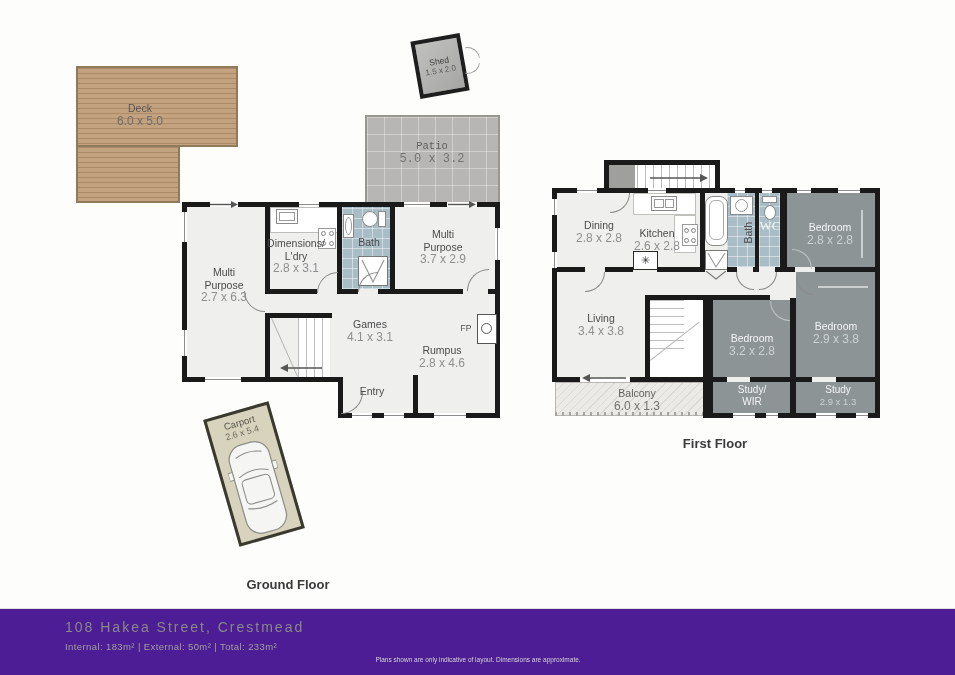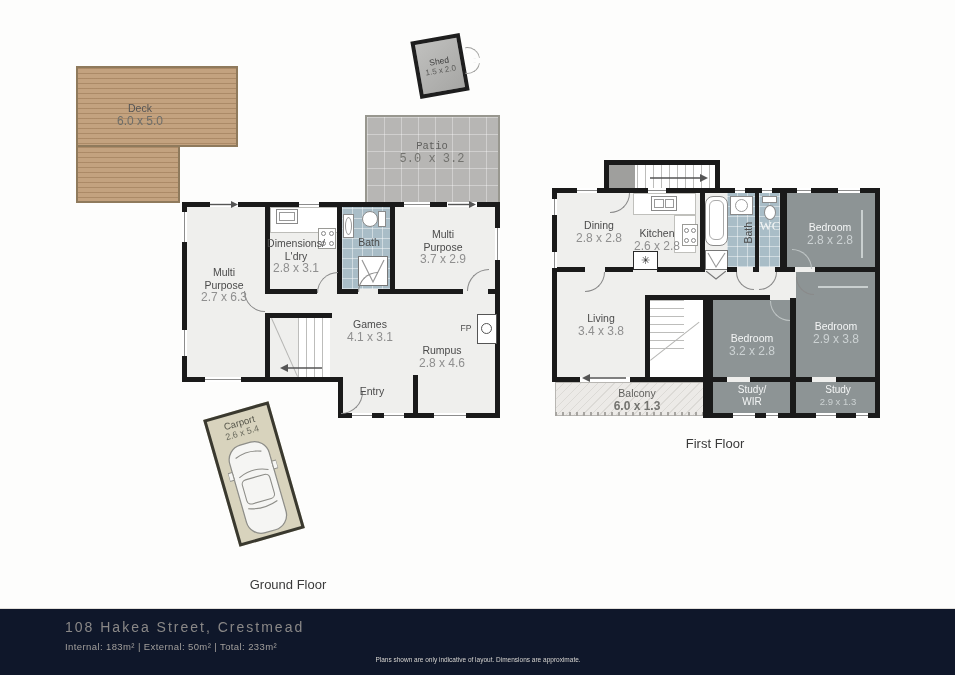--- a/index.html
+++ b/index.html
@@ -18,21 +18,21 @@
   .winV   { position:absolute; background:linear-gradient(90deg,#ffffff 0 2px, #8c8c8c 2px 3px, #ffffff 3px 5px); z-index:5; }
   .gap    { position:absolute; background:#fff; z-index:5; }
   .arc    { position:absolute; z-index:6; }
   .fix    { position:absolute; background:#fff; border:1px solid #8a8a8a; z-index:3; }
   .lbl    { position:absolute; z-index:7; text-align:center; transform:translateX(-50%);
             font-size:10.5px; line-height:12.5px; color:#4b4b4b; }
   .lbl .nm { display:block; white-space:pre-line; }
   .lbl .dm { display:block; font-size:12px; color:#8f8f8f; }
   .ltxt    { color:#f3f5f5; }
   .ltxt .dm{ color:#ccd2d3; }
-  .caption { position:absolute; z-index:7; transform:translateX(-50%); font-size:13px; font-weight:normal; color:#3a3a3a; }
+  .caption { position:absolute; z-index:7; transform:translateX(-50%); font-size:13px; font-weight:bold; color:#3a3a3a; }
   .treadsV { position:absolute; background:repeating-linear-gradient(90deg,#bdbdbb 0 1px,#ffffff 1px 8px); z-index:3; }
   .treadsH { position:absolute; background:repeating-linear-gradient(180deg,#bdbdbb 0 1px,#ffffff 1px 8px); z-index:3; }
   .diag    { position:absolute; height:1px; background:#b5b5b3; transform-origin:0 0; z-index:3; }
   .arrow   { position:absolute; z-index:6; }
   .wardrobe{ position:absolute; background:#c9cfcf; z-index:3; }
 </style>
 </head>
 <body>
 
 <div class="canvas">
@@ -333,23 +333,23 @@
   <div class="lbl ltxt" style="left:752px;top:384px;font-size:10px;line-height:11.5px;">
     <span class="nm">Study/
 WIR</span>
   </div>
   <div class="lbl ltxt" style="left:838px;top:384px;font-size:10px;line-height:11.5px;">
     <span class="nm">Study</span>
     <span class="dm" style="font-size:9.5px;">2.9 x 1.3</span>
   </div>
   <div class="lbl" style="left:637px;top:387px;color:#60605e;">
     <span class="nm">Balcony</span>
-    <span class="dm" style="color:#73736f;font-weight:bold;">6.0 x 1.3</span>
+    <span class="dm" style="color:#73736f;">6.0 x 1.3</span>
   </div>
   <div class="caption" style="left:715px;top:436px;">First Floor</div>
 
-  <div style="position:absolute;left:0;top:608px;width:955px;height:67px;background:#0f172a;border-top:1px solid #e2dfda;z-index:8;">
+  <div style="position:absolute;left:0;top:608px;width:955px;height:67px;background:#4c1d95;border-top:1px solid #e2dfda;z-index:8;">
     <div style="position:absolute;left:65px;top:10px;font-size:14px;letter-spacing:2px;color:#8a8887;">108 Hakea Street, Crestmead</div>
     <div style="position:absolute;left:65px;top:32px;font-size:9.5px;letter-spacing:.4px;color:#a29f9c;">Internal: 183m² | External:   50m² | Total: 233m²</div>
     <div style="position:absolute;left:478px;top:47px;transform:translateX(-50%);font-size:6.5px;color:#d6d4d0;white-space:nowrap;">Plans shown are only indicative of layout. Dimensions are approximate.</div>
   </div>
 
 </div>
 
 </body></html>

